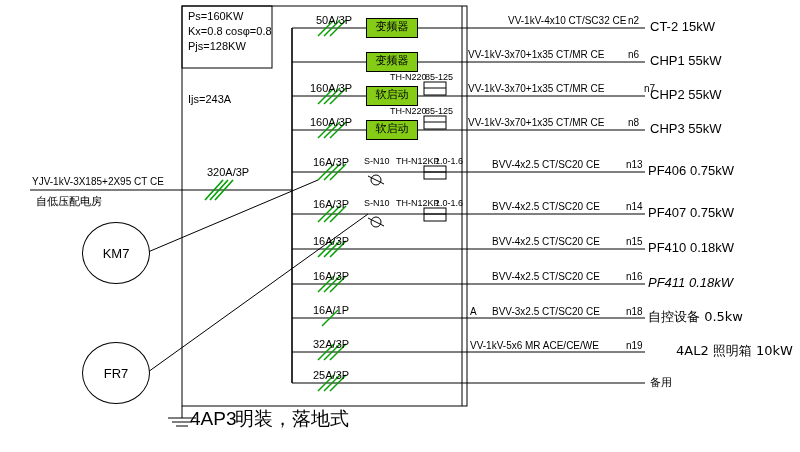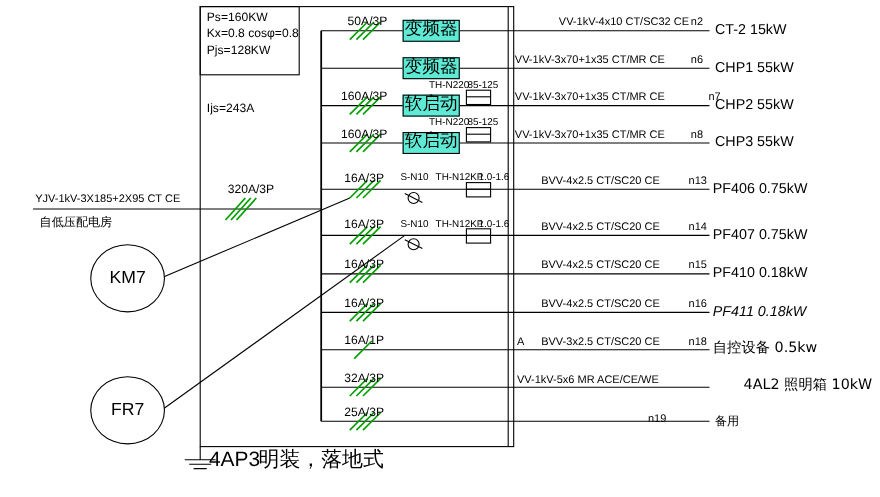--- a/index.html
+++ b/index.html
@@ -10,24 +10,24 @@
     position:relative;
     overflow:hidden;
     color:#000;
   }
   #diagram{position:absolute;left:0;top:0;width:800px;height:452px;}
   .txt{position:absolute;white-space:pre;font-size:11px;line-height:1.15;color:#000;}
   .txt.sm{font-size:10px;}
   .txt.xs{font-size:9px;}
   .txt.lg{font-size:13px;}
   .txt.cn{font-family:"DejaVu Sans", sans-serif;}
-  .box{position:absolute;border:1px solid #000;background:#5eead4;box-sizing:border-box;
-       display:flex;align-items:flex-end;justify-content:center;font-size:16px;}
+  .box{position:absolute;border:1px solid #000;background:#84cc16;box-sizing:border-box;
+       display:flex;align-items:flex-start;justify-content:center;font-size:11px;}
   .circle{position:absolute;border:1px solid #000;border-radius:50%;background:#fff;
-          display:flex;align-items:center;justify-content:center;font-size:16px;}
+          display:flex;align-items:center;justify-content:center;font-size:13px;}
   .panel-label{font-size:19px;}
 </style>
 </head>
 <body>
 
 <svg id="diagram" viewBox="0 0 800 452" xmlns="http://www.w3.org/2000/svg">
 
   <rect x="182" y="6" width="285" height="400" fill="none" stroke="#000" stroke-width="1"></rect>
 
   <line x1="462" y1="6" x2="462" y2="406" stroke="#000" stroke-width="1"></line>
@@ -200,17 +200,17 @@
 <div class="txt lg" style="left:648px;top:276px;font-style:italic;">PF411 0.18kW</div>
 
 <div class="txt" style="left:313px;top:304px;">16A/1P</div>
 <div class="txt sm" style="left:470px;top:306px;">A</div>
 <div class="txt sm" style="left:492px;top:306px;">BVV-3x2.5 CT/SC20 CE</div>
 <div class="txt sm" style="left:626px;top:306px;">n18</div>
 <div class="txt lg cn" style="left:648px;top:310px;">自控设备 0.5kw</div>
 
 <div class="txt" style="left:313px;top:338px;">32A/3P</div>
 <div class="txt sm" style="left:470px;top:340px;">VV-1kV-5x6 MR ACE/CE/WE</div>
-<div class="txt sm" style="left:589px;top:340px;margin-top:36px;">n19</div>
+<div class="txt sm" style="left:626px;top:340px;">n19</div>
 <div class="txt lg cn" style="left:648px;top:344px;margin-left:28px;">4AL2 照明箱 10kW</div>
 
 <div class="txt" style="left:313px;top:369px;">25A/3P</div>
 <div class="txt cn" style="left:650px;top:377px;">备用</div>
 
 </body></html>

